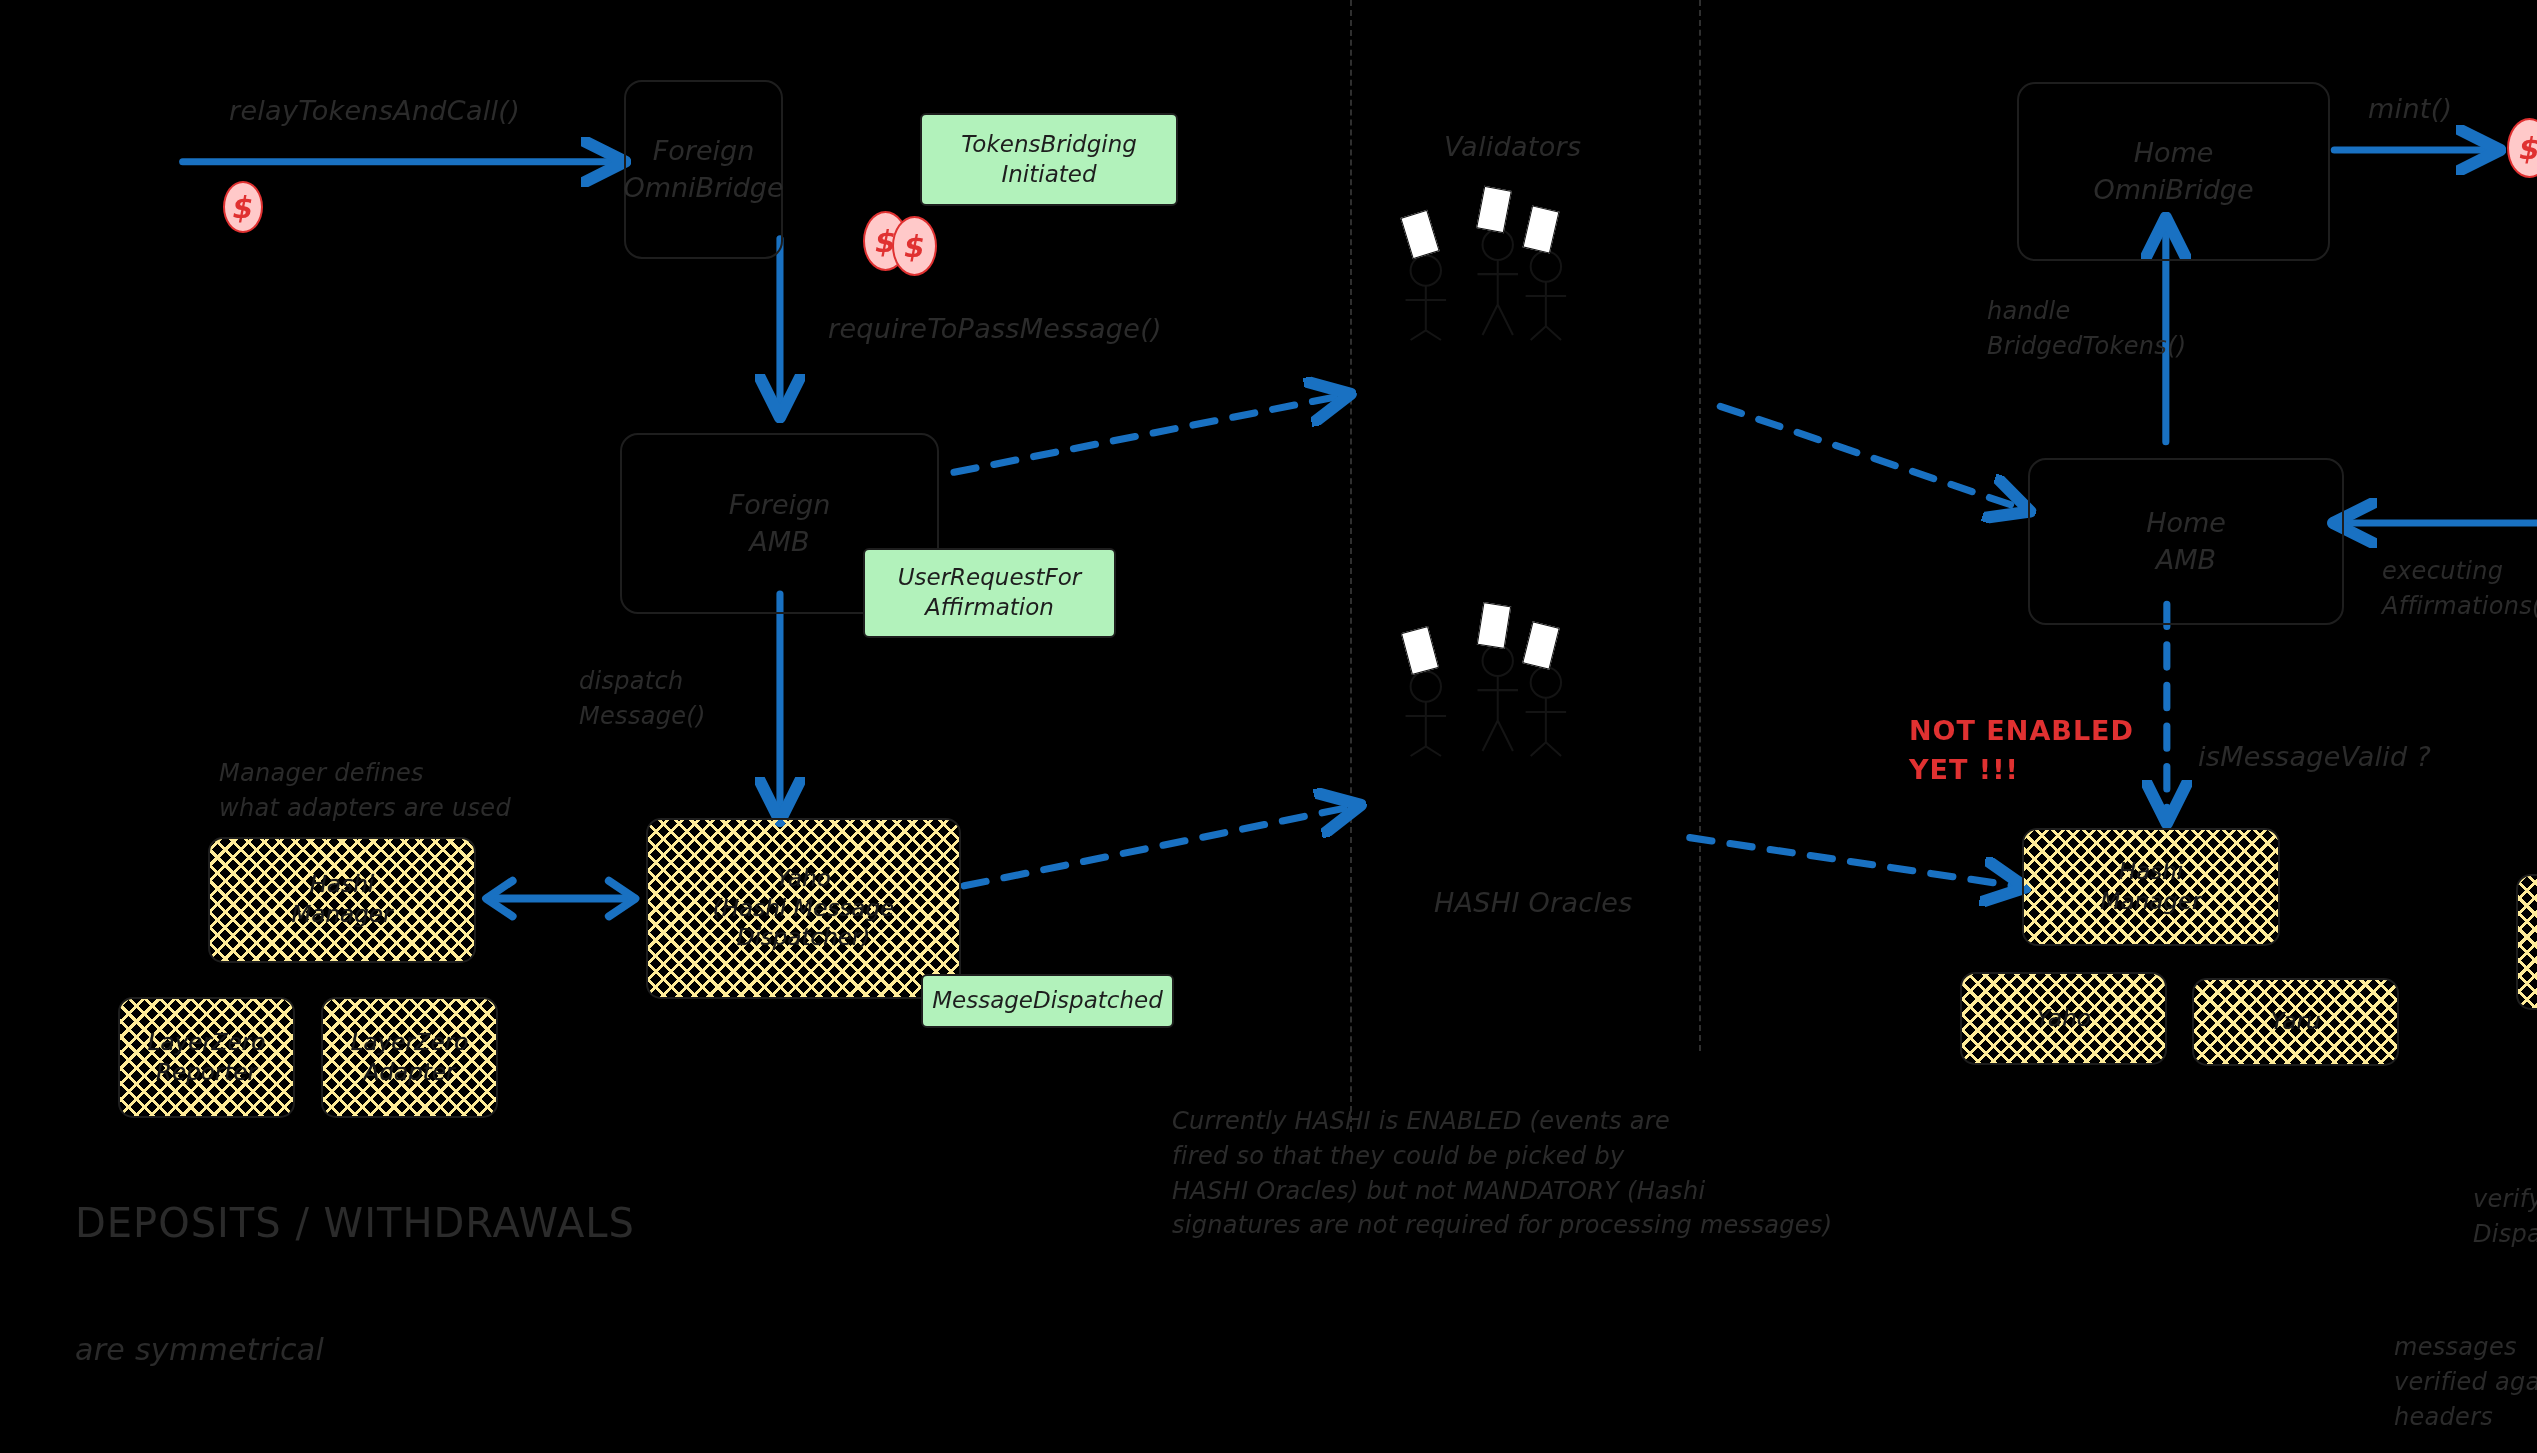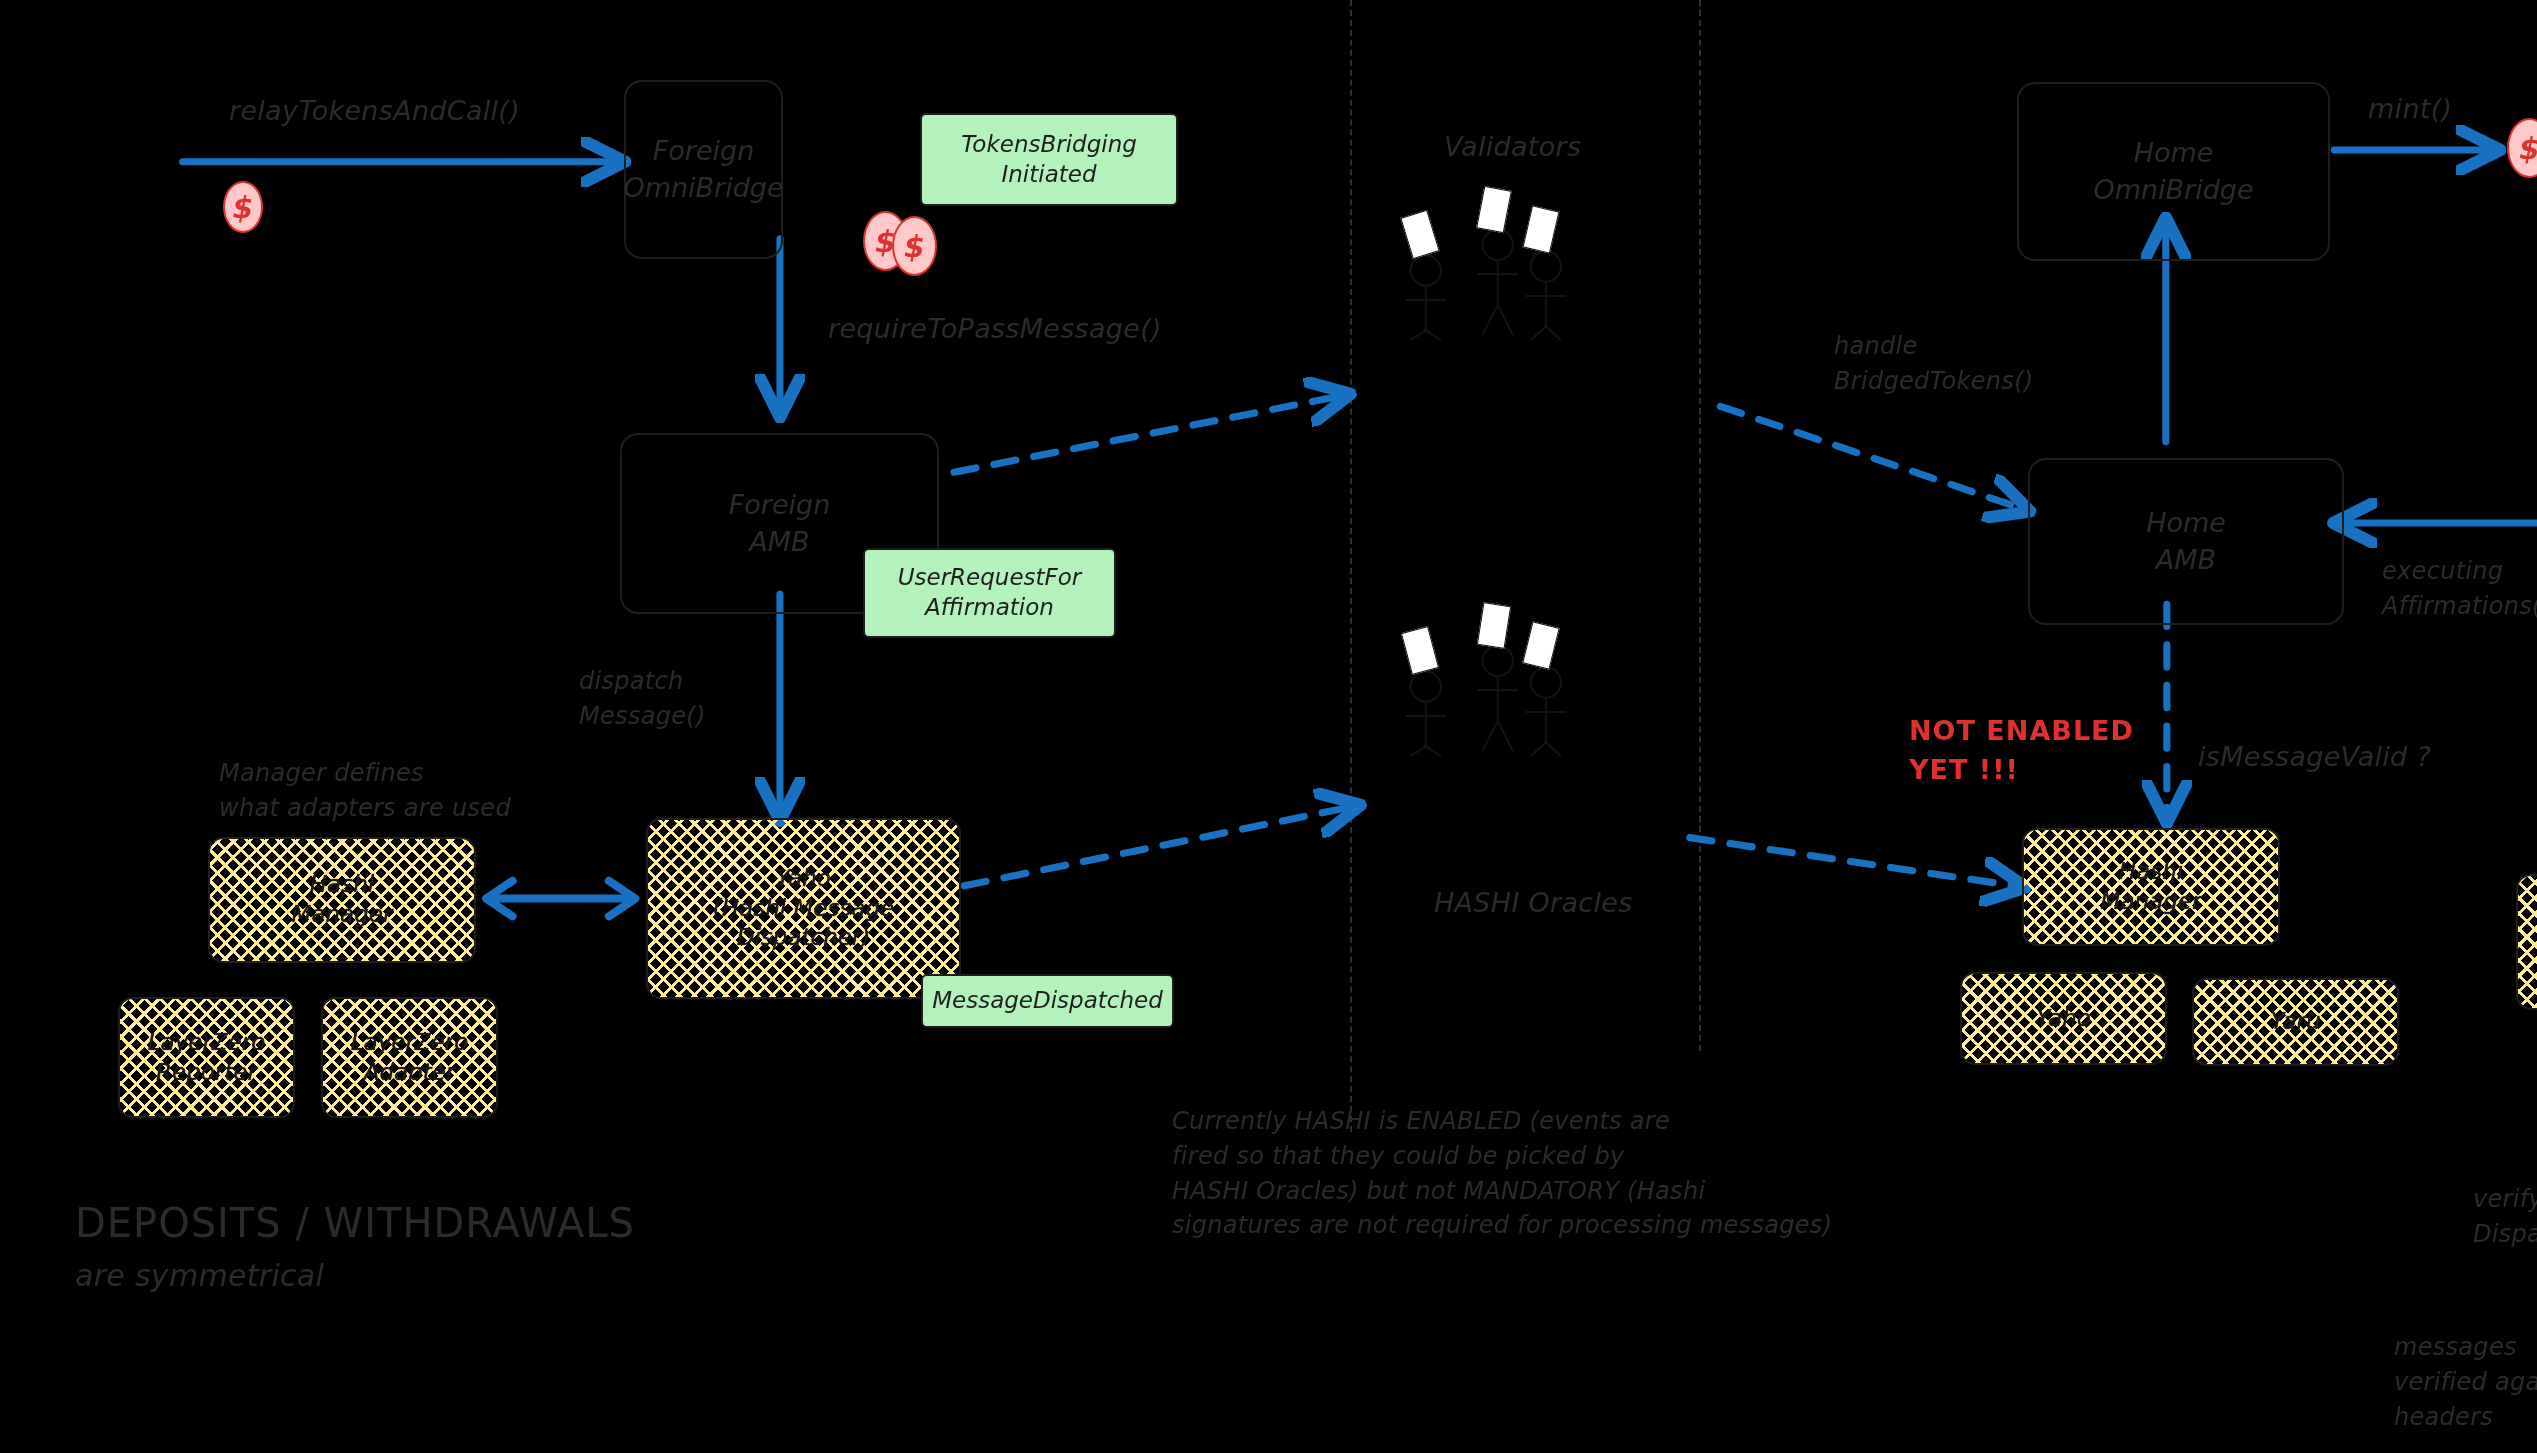--- a/index.html
+++ b/index.html
@@ -194,21 +194,21 @@
 
   <div class="abs evt" style="left:921px;top:974px;width:249px;height:50px;">MessageDispatched</div>
 
   <div class="abs hatch" style="left:118px;top:997px;width:173px;height:117px;">LayerZero
 Reporter</div>
 
   <div class="abs hatch" style="left:321px;top:997px;width:173px;height:117px;">LayerZero
 Adapter</div>
 
   <span class="abs hw huge" style="left:75px;top:1194px;">DEPOSITS / WITHDRAWALS</span>
-  <span class="abs hw big" style="left:75px;top:1254px;font-style:italic;text-align:right;">are symmetrical</span>
+  <span class="abs hw big" style="left:75px;top:1328px;font-style:italic;text-align:right;">are symmetrical</span>
 
   <span class="abs hw mid" style="left:1444px;top:127px;">Validators</span>
 
   <div class="abs" style="left:1391px;top:188px;width:254px;height:152px;">
     <div class="abs paper" style="left:89px;top:0px;width:26px;height:41px;transform:rotate(11deg);"></div>
     <div class="abs paper" style="left:15px;top:25px;width:26px;height:41px;transform:rotate(-17deg);"></div>
     <div class="abs paper" style="left:136px;top:20px;width:26px;height:41px;transform:rotate(13deg);"></div>
     <svg width="254" height="152" viewBox="0 0 500 300">
       <g stroke="#141414" stroke-width="4" fill="none">
         <circle cx="210" cy="112" r="30"></circle>
@@ -244,21 +244,21 @@
 HASHI Oracles) but not MANDATORY (Hashi
 signatures are not required for processing messages)</span>
 
   <div class="abs node" style="left:2017px;top:65px;width:309px;height:175px;">Home
 OmniBridge</div>
 
   <span class="abs hw mid" style="left:2368px;top:89px;">mint()</span>
 
   <div class="abs coin" style="left:2507px;top:118px;width:41px;height:56px;">$</div>
 
-  <span class="abs hw sm" style="left:1834px;top:294px;margin-top:35px;">handle
+  <span class="abs hw sm" style="left:1987px;top:294px;">handle
 BridgedTokens()</span>
 
   <div class="abs node" style="left:2028px;top:441px;width:312px;height:163px;">Home
 AMB</div>
 
   <span class="abs hw sm" style="left:2382px;top:554px;">executing
 Affirmations()</span>
 
   <span class="abs hw mid red" style="left:1909px;top:711px;">NOT ENABLED
 YET !!!</span>

